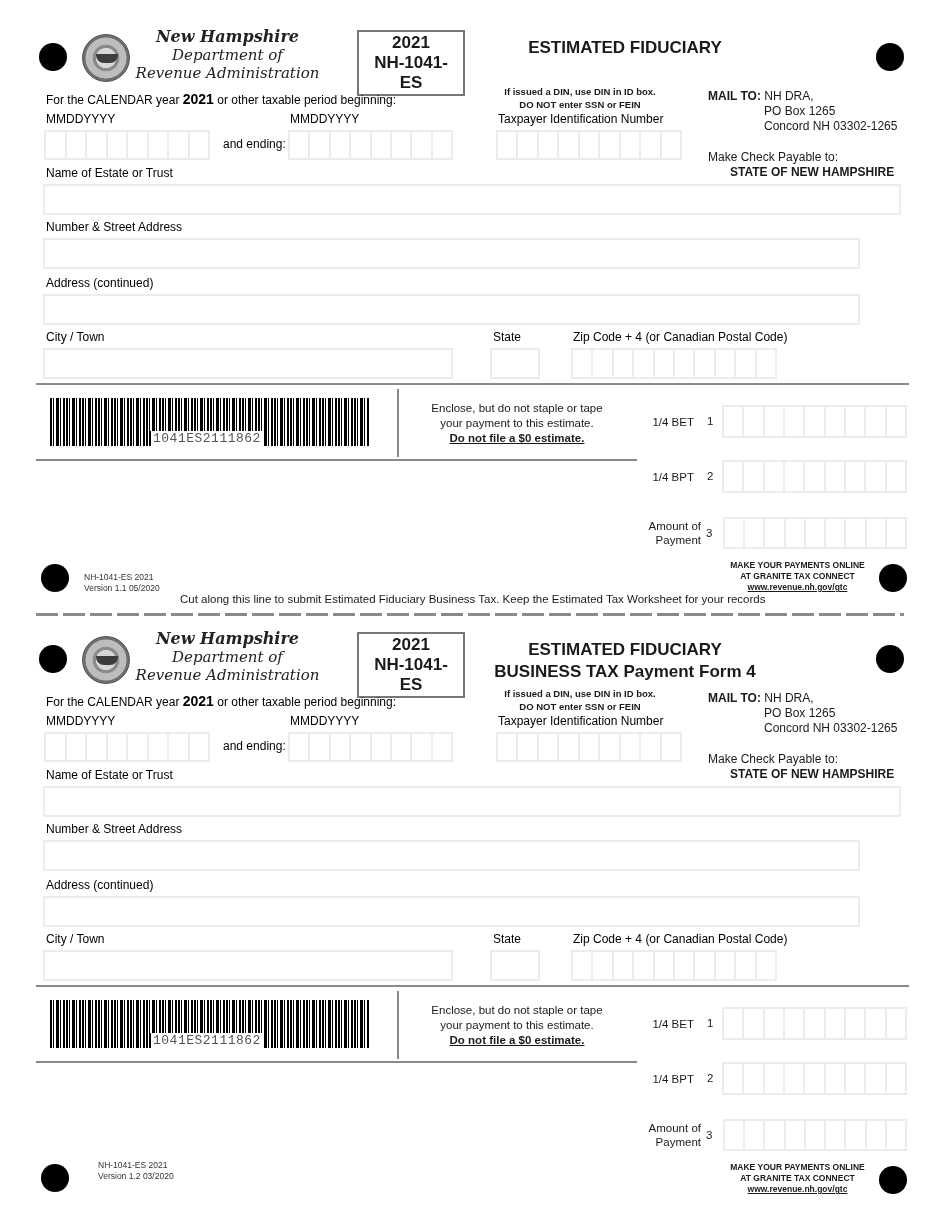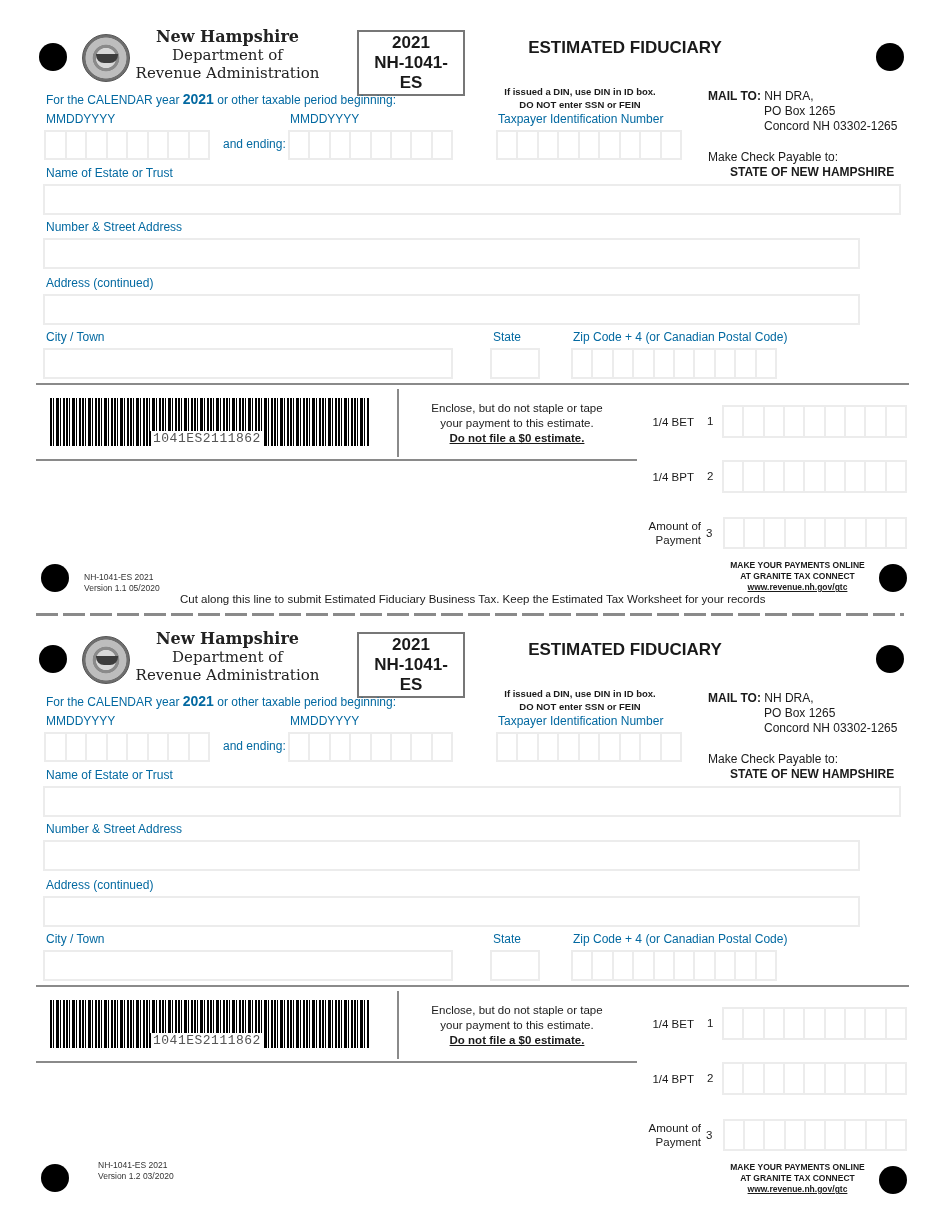--- a/index.html
+++ b/index.html
@@ -4,25 +4,25 @@
 <style>
   * { box-sizing: border-box; margin: 0; padding: 0; }
   html, body { width: 950px; height: 1230px; background: #fff; overflow: hidden; }
   body { font-family: "Liberation Sans", sans-serif; color: #1a1a1a; position: relative; }
   .dot { position: absolute; width: 28px; height: 28px; border-radius: 50%; background: #000; }
   .seal { position: absolute; width: 48px; height: 48px; border-radius: 50%;
           background: radial-gradient(circle, #d8d8d8 0 30%, #8a8a8a 32% 40%, #bdbdbd 42% 62%, #6e6e6e 64% 100%);
           border: 1px solid #555; }
   .seal::after { content: ""; position: absolute; left: 13px; top: 19px; width: 22px; height: 9px;
                  background: #3d3d3d; border-radius: 0 0 8px 8px; }
-  .dept { position: absolute; text-align: center; font-family: "DejaVu Serif", serif; color: #222; line-height: 18px; font-size: 15px; }
+  .dept { position: absolute; text-align: center; font-family: "DejaVu Serif", serif; font-style: italic; color: #222; line-height: 18px; font-size: 15px; }
   .dept .nh { font-weight: bold; font-size: 16px; }
   .formbox { position: absolute; border: 2px solid #777; text-align: center; font-weight: bold; font-size: 17px; line-height: 20px; padding: 1px 4px; }
   .title { position: absolute; text-align: center; font-weight: bold; font-size: 17px; line-height: 22px; }
-  .lbl { position: absolute; font-size: 12px; white-space: nowrap; color: #0369a1; }
+  .lbl { position: absolute; font-size: 12px; white-space: nowrap; color: #000000; }
   .lbl b.big { font-size: 14px; }
   .smallbold { position: absolute; font-size: 9.5px; font-weight: bold; text-align: center; line-height: 13px; white-space: nowrap; }
   .mail { position: absolute; font-size: 12px; line-height: 15px; }
   .mail .k { font-weight: bold; }
   .field { position: absolute; border: 2px solid #ececec; background: #fff; }
   .boxes { position: absolute; display: flex; border: 2px solid #ececec; }
   .boxes span { flex: 1; border-right: 2px solid #ececec; }
   .boxes span:last-child { border-right: none; }
   .hline { position: absolute; height: 2px; background: #8a8a8a; }
   .vline { position: absolute; width: 2px; background: #8a8a8a; }
@@ -218,20 +218,21 @@
       <div class="nh">New Hampshire</div>
       <div>Department of</div>
       <div>Revenue Administration</div>
     </div>
     <div class="formbox" style="left:357px; top:30px; width:108px;">
       <div>2021</div>
       <div>NH-1041-ES</div>
     </div>
     <div class="title" style="left:485px; top:37px; width:280px;">
       <div>ESTIMATED FIDUCIARY</div>
+      <div>BUSINESS TAX Payment Form 4</div>
     </div>
     <div class="dot" style="left:876px; top:43px;"></div>
 
     <div class="lbl" style="left:46px; top:91px;">
       <span>For the CALENDAR year </span><b class="big">2021</b><span> or other taxable period beginning:</span>
     </div>
     <div class="lbl" style="left:46px; top:112px;">MMDDYYYY</div>
     <div class="lbl" style="left:290px; top:112px;">MMDDYYYY</div>
     <div class="boxes" style="left:44px; top:130px; width:166px; height:30px;">
         <span></span>

